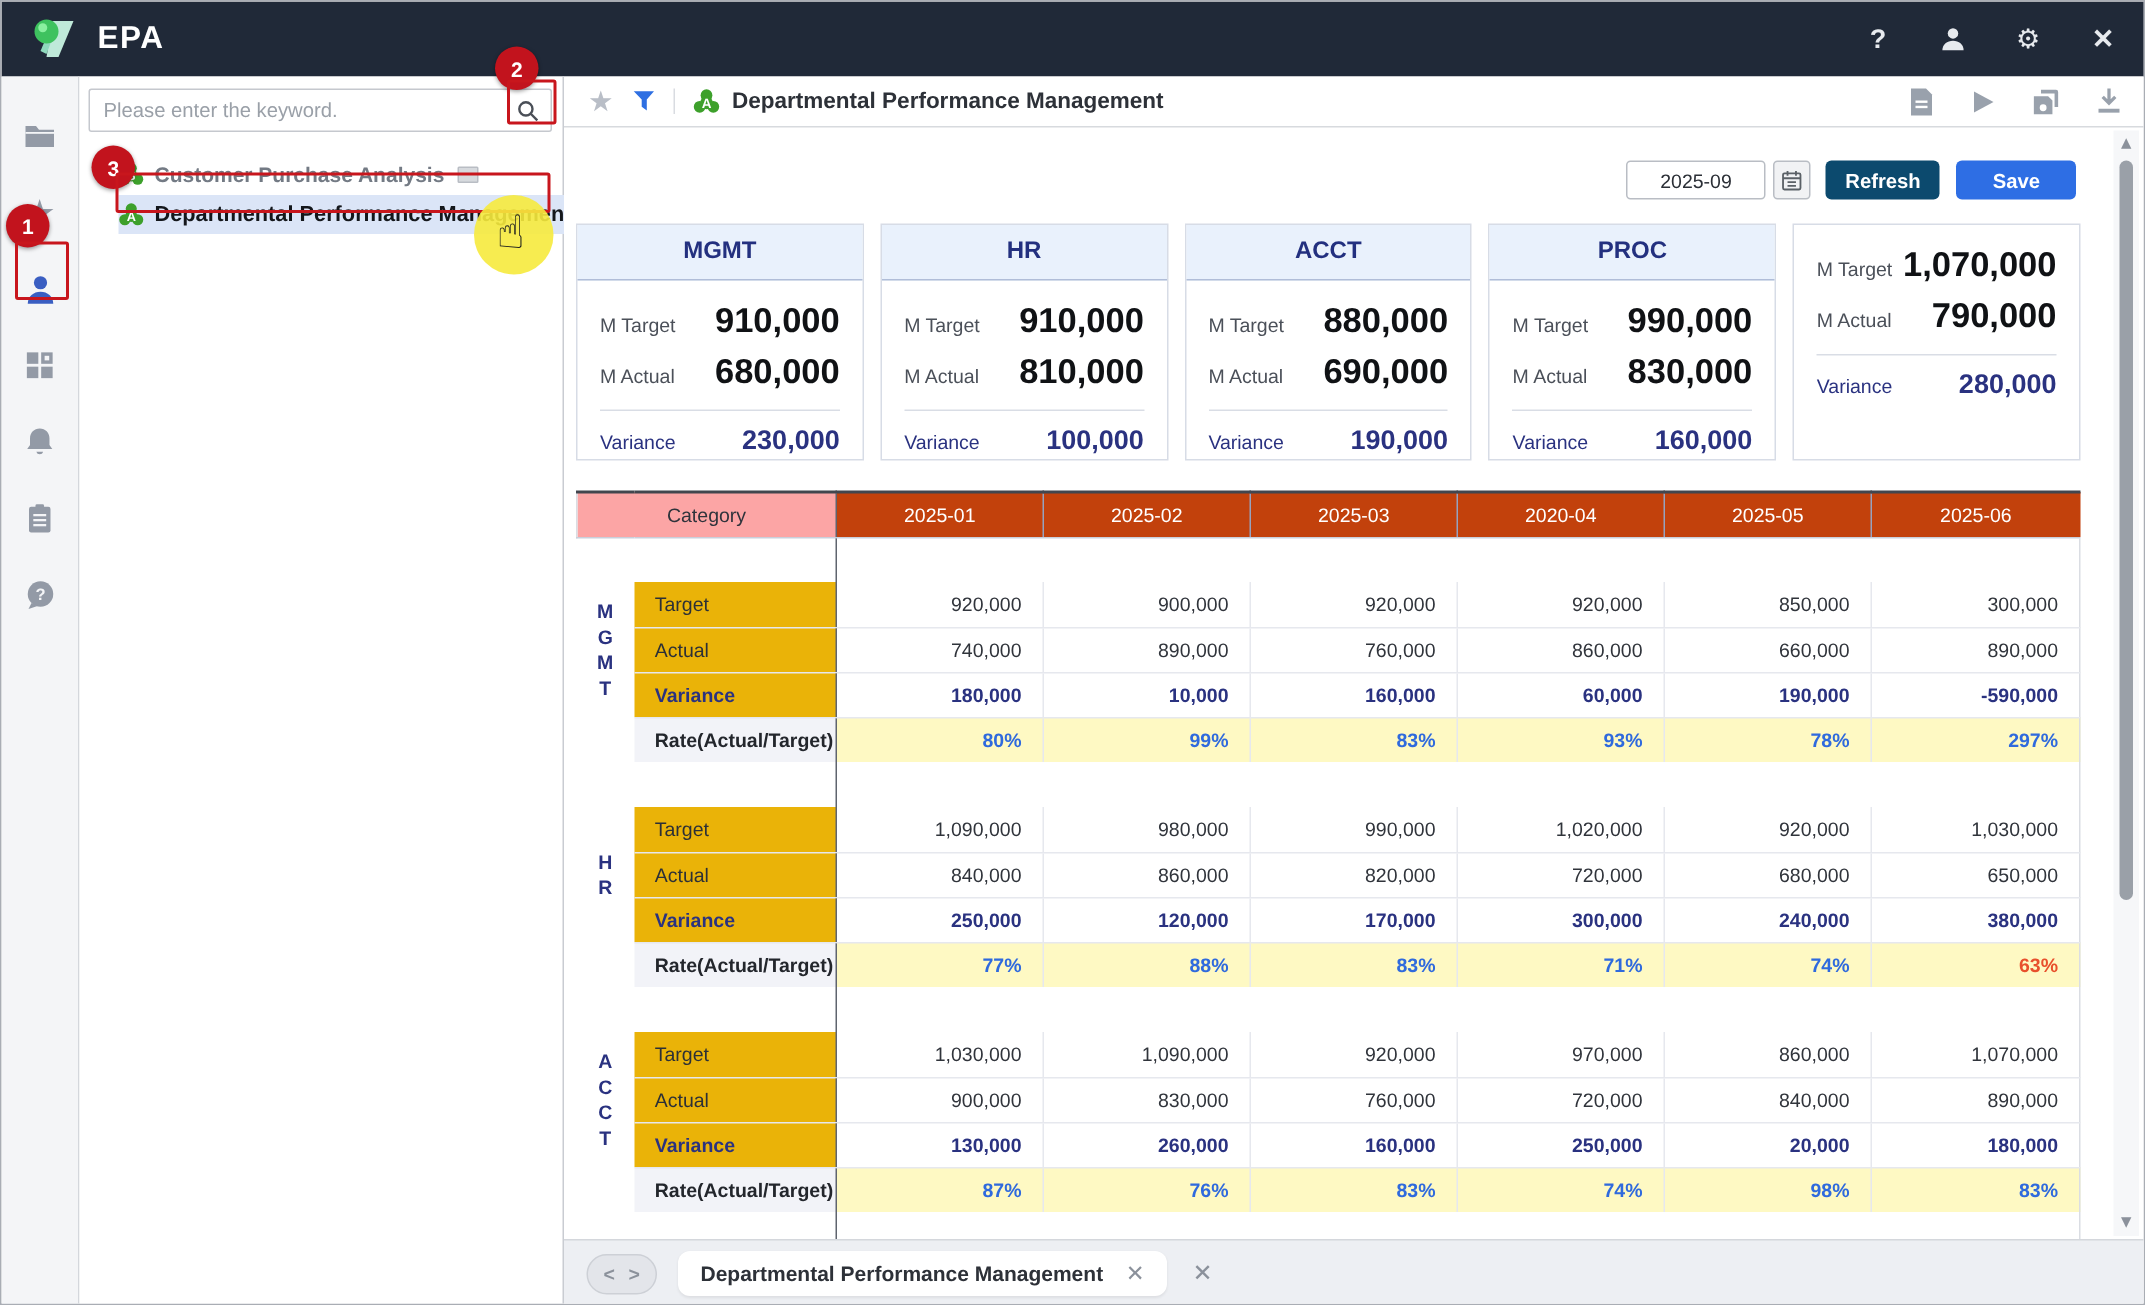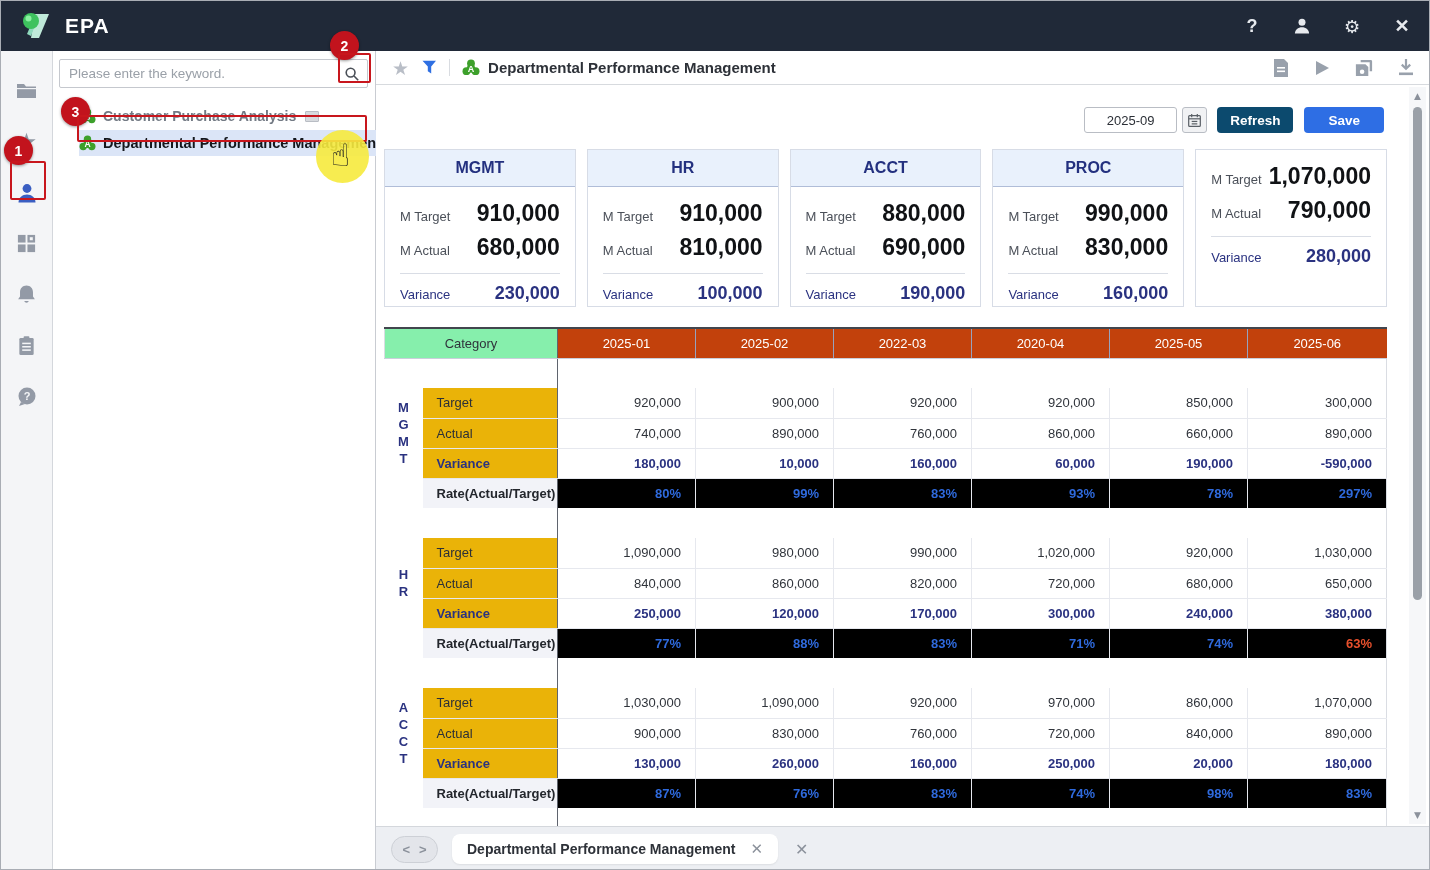--- a/index.html
+++ b/index.html
@@ -88,42 +88,42 @@
   .kv .k { font-size:13px; color:#4b5059; }
   .kv .v { font-size:23px; font-weight:700; color:#101215; }
   .card-div { border-top:1px solid #d9dde5; margin:12px 0 9px 0; }
   .kv.var .k { color:#2a3280; }
   .kv.var .v { font-size:18px; color:#2a3280; }
 
   
   .perf-table { width:1003px; margin-top:20px; border-collapse:collapse; table-layout:fixed;
                 border-top:2px solid #42464e; font-size:13px; }
   .perf-table th { height:30px; font-weight:400; }
-  .th-cat { background:#86efac; color:#2f333b; border-right:1px solid #5f646e;
+  .th-cat { background:#fca5a5; color:#2f333b; border-right:1px solid #5f646e;
             border-bottom:1px solid #c9cfdb; border-left:1px solid #dadde3; }
   .th-mon { background:#c2410c; color:#fff; border-left:1px solid #96a2bf;
             border-bottom:1px solid #c9cfdb; }
   .th-mon.first { border-left:none; }
   .sp-row td { height:15px; background:#fff; border:none; }
   .sp-l { border-right:1px solid #5f646e !important; }
   .sp-r { border-right:1px solid #dadde3 !important; }
   .group-col { background:#ebeffb; border-left:1px solid #dadde3; border-right:1px solid #dfe4f0;
                vertical-align:middle; }
   .group-col.topalign { vertical-align:top; padding-top:33px; }
   .dept-letters { width:12px; margin:0 auto; word-break:break-all; line-height:17px;
                   font-size:13px; font-weight:700; color:#2a3280; text-align:center; }
   .perf-table tbody tr { height:30px; }
   .lbl { padding-left:14px; text-align:left; color:#2c3037; border-right:1px solid #5f646e;
          background:#eab308; }
   .num { text-align:right; padding-right:14px; color:#30343b; background:#fff; }
   .num + .num { border-left:1px solid #e6e8ee; }
   .r-t td, .r-a td, .r-v td { border-bottom:1px solid #e6e8ee; }
   .lbl.v, .num.v { color:#2a3280; font-weight:700; }
   .r-rate .lbl { color:#23262c; font-weight:700; background:#f2f3f8; }
-  .r-rate .num { color:#2f6add; font-weight:700; background:#000000; }
+  .r-rate .num { color:#2f6add; font-weight:700; background:#fef9c3; }
   .num.red { color:#e8502c !important; }
   .num.last, .lbl-last { border-right:1px solid #dadde3; }
 
   
   .scrollbar { position:absolute; right:5px; top:36px; width:17px; height:737px;
                background:#f6f7f9; }
   .sb-arrow { position:absolute; left:0; width:17px; height:14px; display:flex; align-items:center;
               justify-content:center; color:#8b919b; font-size:9px; cursor:pointer;
               font-family:"DejaVu Sans", sans-serif; }
   .sb-up { top:2px; } .sb-down { bottom:2px; }
@@ -448,21 +448,21 @@
             <col style="width:138px">
           <col style="width:138px">
             <col style="width:138px">
             <col style="width:139px">
         </colgroup>
         <thead>
           <tr>
             <th class="th-cat" colspan="2">Category</th>
             <th class="th-mon first">2025-01</th>
             <th class="th-mon">2025-02</th>
-            <th class="th-mon">2022-03</th>
+            <th class="th-mon">2025-03</th>
             <th class="th-mon">2020-04</th>
             <th class="th-mon">2025-05</th>
             <th class="th-mon">2025-06</th>
           </tr>
         </thead>
 
         <tbody>
           <tr class="sp-row">
               <td class="group-col" rowspan="5">
                 <div class="dept-letters">MGMT</div>

